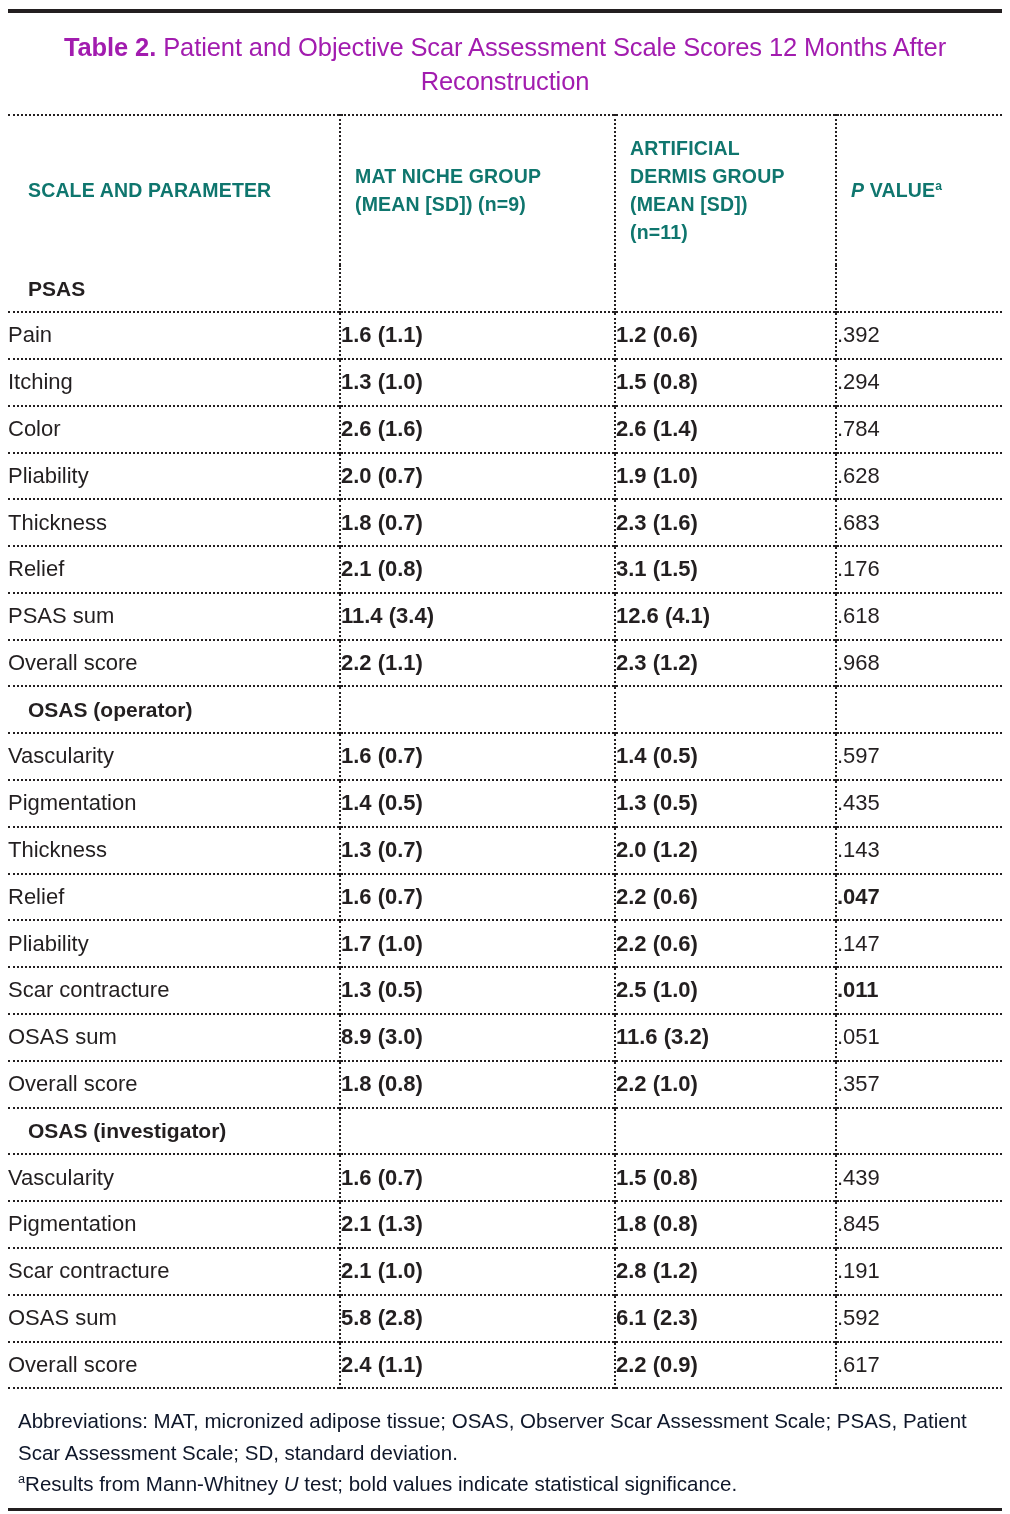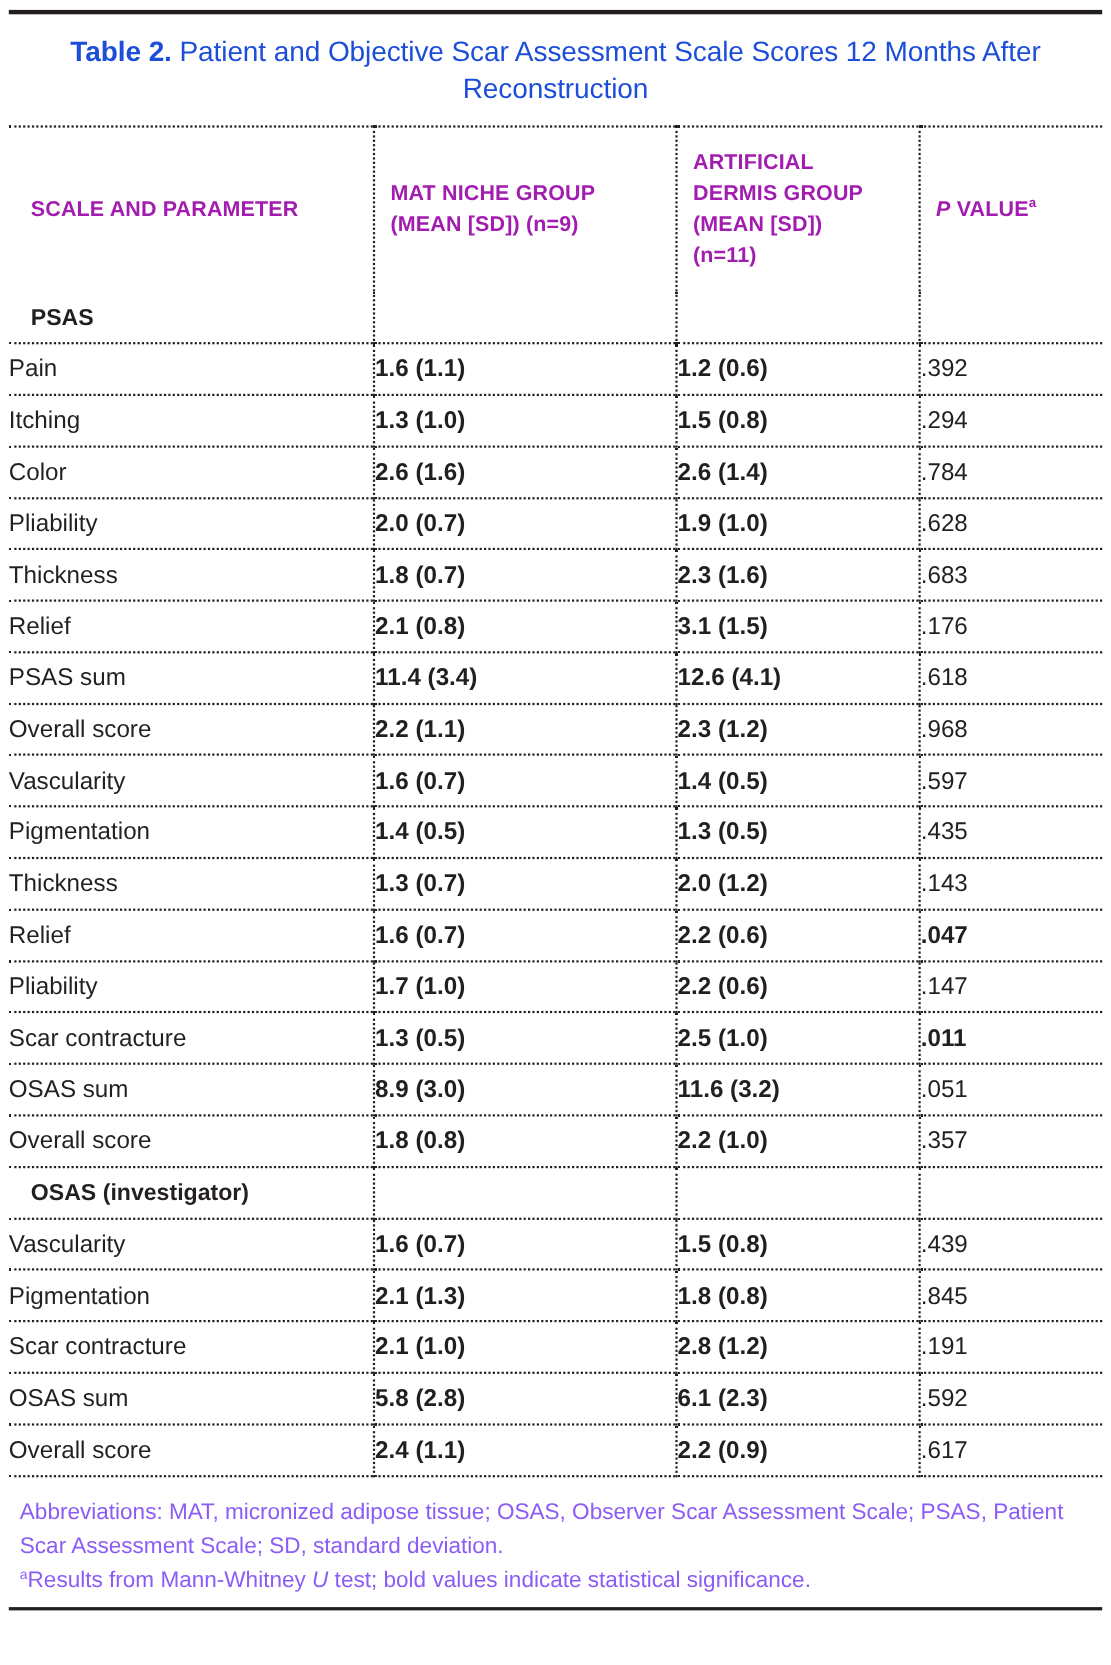--- a/index.html
+++ b/index.html
@@ -32,21 +32,21 @@
     height: 3px;
     background: #231f20;
     margin: 9px 0 0 0;
   }
 
   
   .caption {
     text-align: center;
     font-size: 25.5px;
     line-height: 1.32;
-    color: #1d4ed8;
+    color: #a21caf;
     padding: 18px 52px 16px 52px;
     letter-spacing: -0.1px;
   }
   .caption .cap-label {
     font-weight: bold;
   }
 
   
   table.scar {
     width: 100%;
@@ -65,21 +65,21 @@
     text-align: left;
     padding: 0;
   }
 
   
   .vsep { border-left: 2px dotted #231f20; }
 
   
   thead tr { height: 150px; }
   thead th {
-    color: #a21caf;
+    color: #0f766e;
     font-weight: bold;
     font-size: 19.5px;
     line-height: 1.42;
     letter-spacing: 0.15px;
     padding: 6px 12px 6px 20px;
     vertical-align: middle;
   }
   thead th.h-param { padding-left: 20px; }
   thead th.h-mat,
   thead th.h-derm,
@@ -113,21 +113,21 @@
     padding-left: 14px;
     margin-left: 28px;
   }
   td.pval.sig { font-weight: bold; }
 
   
   .footnotes {
     padding: 16px 10px 0 10px;
     font-size: 20.5px;
     line-height: 1.52;
-    color: #8b5cf6;
+    color: #0f172a;
   }
   .footnotes p { margin: 0; }
   .footnotes sup.supa { font-size: 0.62em; }
 </style>
 </head>
 <body>
 
 <div class="table-wrap">
 
   <div class="rule-top"></div>
@@ -209,20 +209,26 @@
           <td class="val vsep">11.4 (3.4)</td>
           <td class="val vsep">12.6 (4.1)</td>
           <td class="pval vsep">.618</td>
         </tr>
         <tr>
           <td class="param">Overall score</td>
           <td class="val vsep">2.2 (1.1)</td>
           <td class="val vsep">2.3 (1.2)</td>
           <td class="pval vsep">.968</td>
         </tr>
+        <tr class="group">
+          <td class="param">OSAS (operator)</td>
+          <td class="val vsep"></td>
+          <td class="val vsep"></td>
+          <td class="pval vsep"></td>
+        </tr>
         <tr>
           <td class="param">Vascularity</td>
           <td class="val vsep">1.6 (0.7)</td>
           <td class="val vsep">1.4 (0.5)</td>
           <td class="pval vsep">.597</td>
         </tr>
         <tr>
           <td class="param">Pigmentation</td>
           <td class="val vsep">1.4 (0.5)</td>
           <td class="val vsep">1.3 (0.5)</td>

